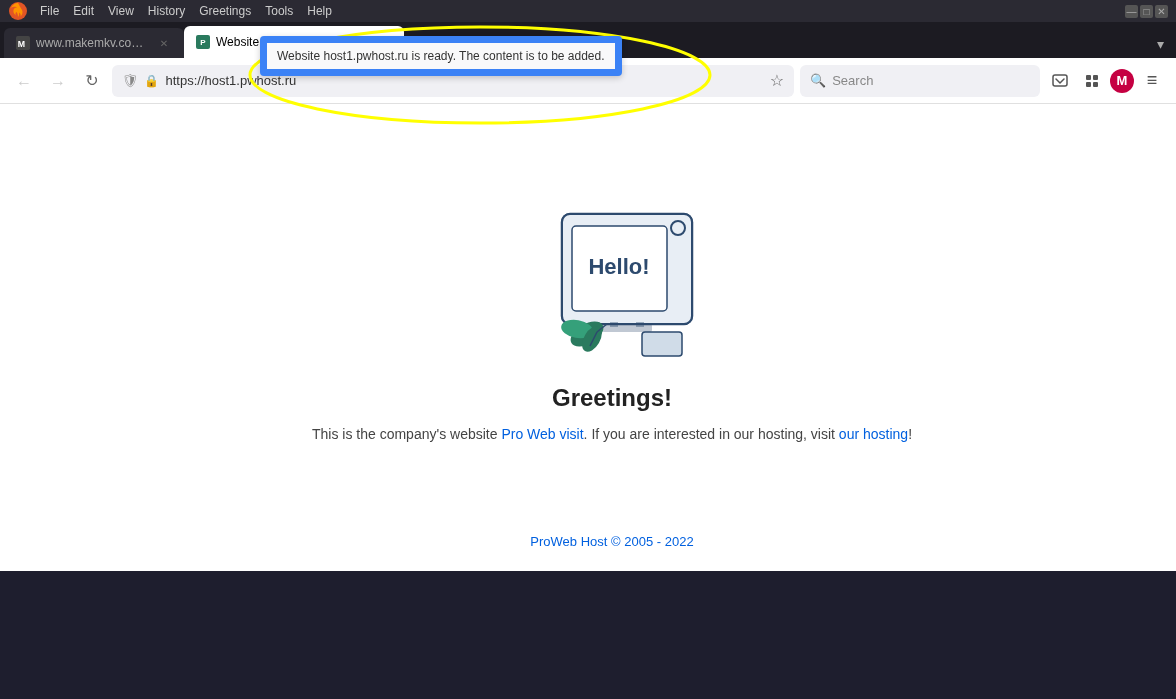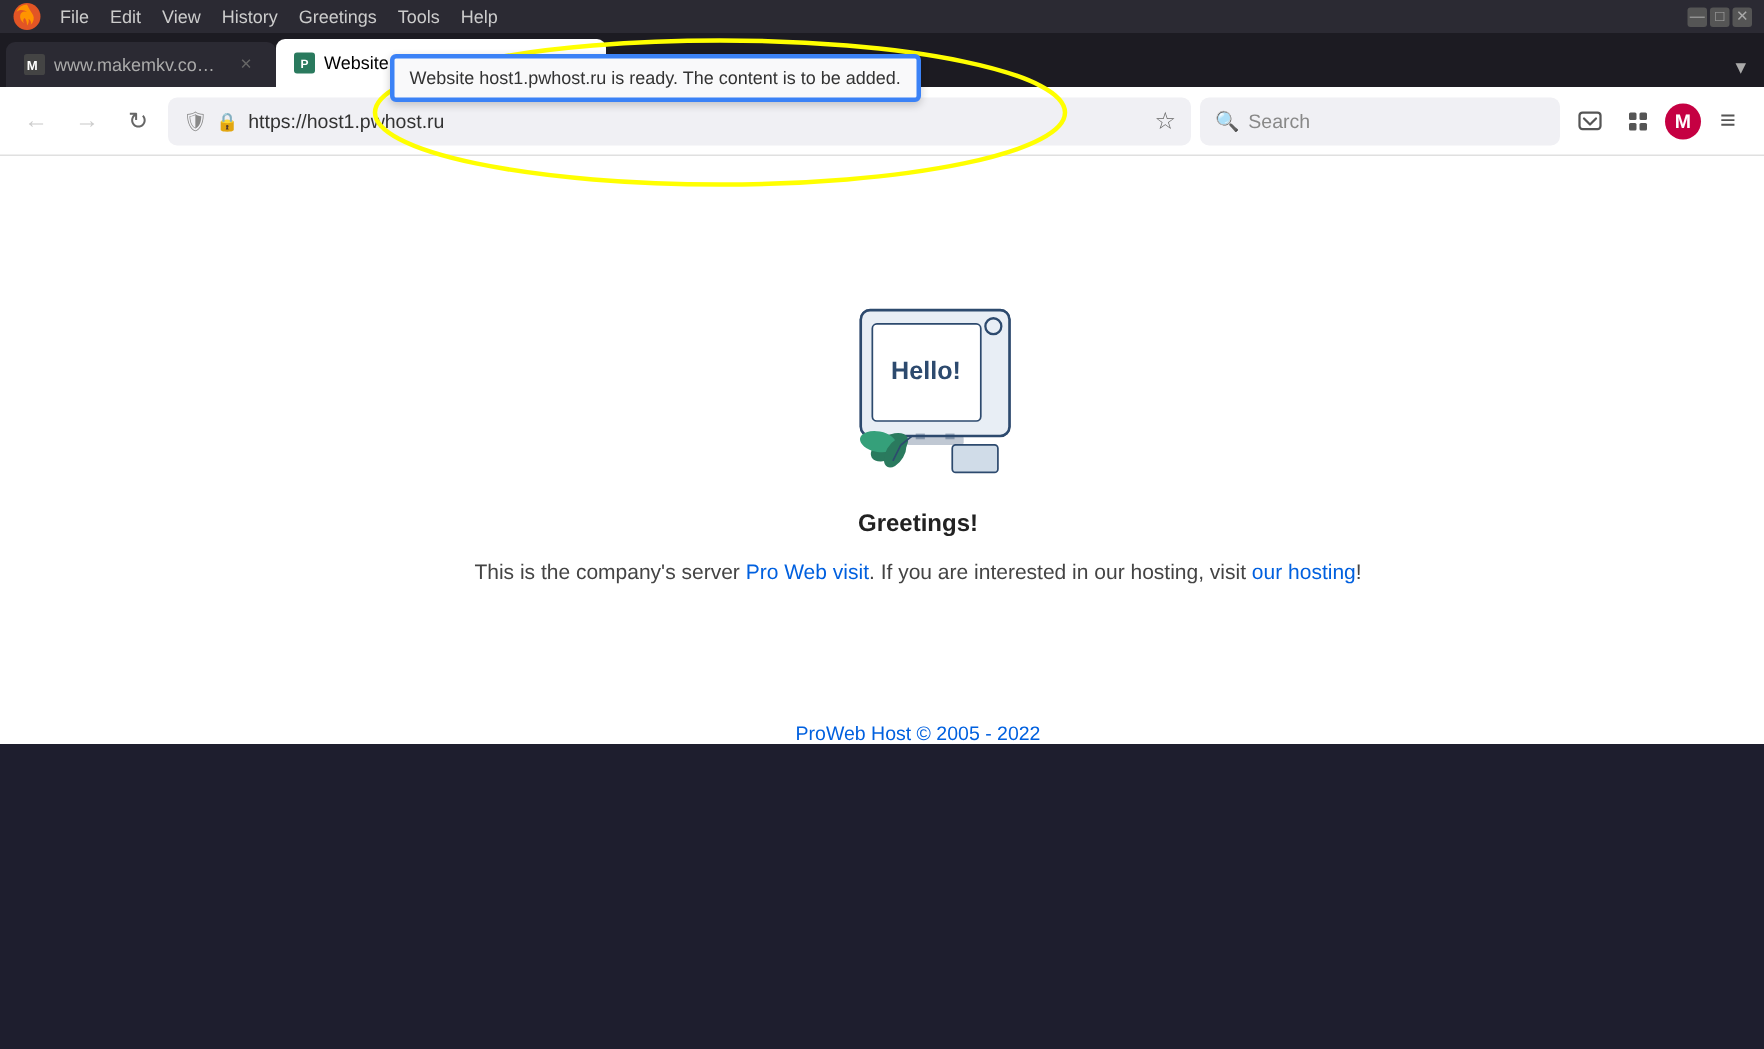--- a/index.html
+++ b/index.html
@@ -105,21 +105,21 @@
       padding: 2px 4px;
       border-radius: 3px;
     }
 
     
     .tooltip-overlay {
       position: absolute;
       top: 36px;
       left: 260px;
       background: #f9f9fa;
-      border: 3px solid #3b82f6;
+      border: 7px solid #3b82f6;
       border-radius: 4px;
       padding: 6px 10px;
       font-size: 12px;
       color: #333;
       z-index: 100;
       white-space: nowrap;
       box-shadow: 0 2px 6px rgba(0,0,0,0.2);
     }
 
     
@@ -220,21 +220,21 @@
     }
 
     
     .illustration {
       width: 220px;
       height: 180px;
       margin-bottom: 20px;
     }
 
     .greetings-title {
-      font-size: 16px;
+      font-size: 24px;
       font-weight: bold;
       color: #222;
       margin-bottom: 14px;
     }
     .greetings-text {
       font-size: 14px;
       color: #444;
       text-align: center;
     }
     .greetings-text a {
@@ -265,21 +265,21 @@
     }
     .firefox-tab-favicon {
       width: 14px;
       height: 14px;
       flex-shrink: 0;
     }
 
     
     .window-frame {
       width: 1176px;
-      height: 496px;
+      height: 571px;
       display: flex;
       flex-direction: column;
       position: relative;
     }
   </style>
 </head>
 <body>
 
 <div class="window-frame">
 
@@ -412,18 +412,18 @@
 
       <line x1="88" y1="162" x2="95" y2="148" stroke="#2d4a6e" stroke-width="1.5"></line>
       <line x1="95" y1="148" x2="105" y2="140" stroke="#2d4a6e" stroke-width="1.5"></line>
 
       <rect x="140" y="148" width="40" height="24" rx="3" fill="#d0dce8" stroke="#2d4a6e" stroke-width="1.5"></rect>
     </svg>
 
     <div class="greetings-title">Greetings!</div>
 
     <div class="greetings-text">
-      <span>This is the company's server </span><a href="#">Pro Web visit</a><span>. If you are interested in our hosting, visit </span><a href="#">our hosting</a><span>!</span>
+      <span>This is the company's website </span><a href="#">Pro Web visit</a><span>. If you are interested in our hosting, visit </span><a href="#">our hosting</a><span>!</span>
     </div>
 
     <div class="footer-text">ProWeb Host © 2005 - 2022</div>
   </div>
 </div>
 
 </body></html>

